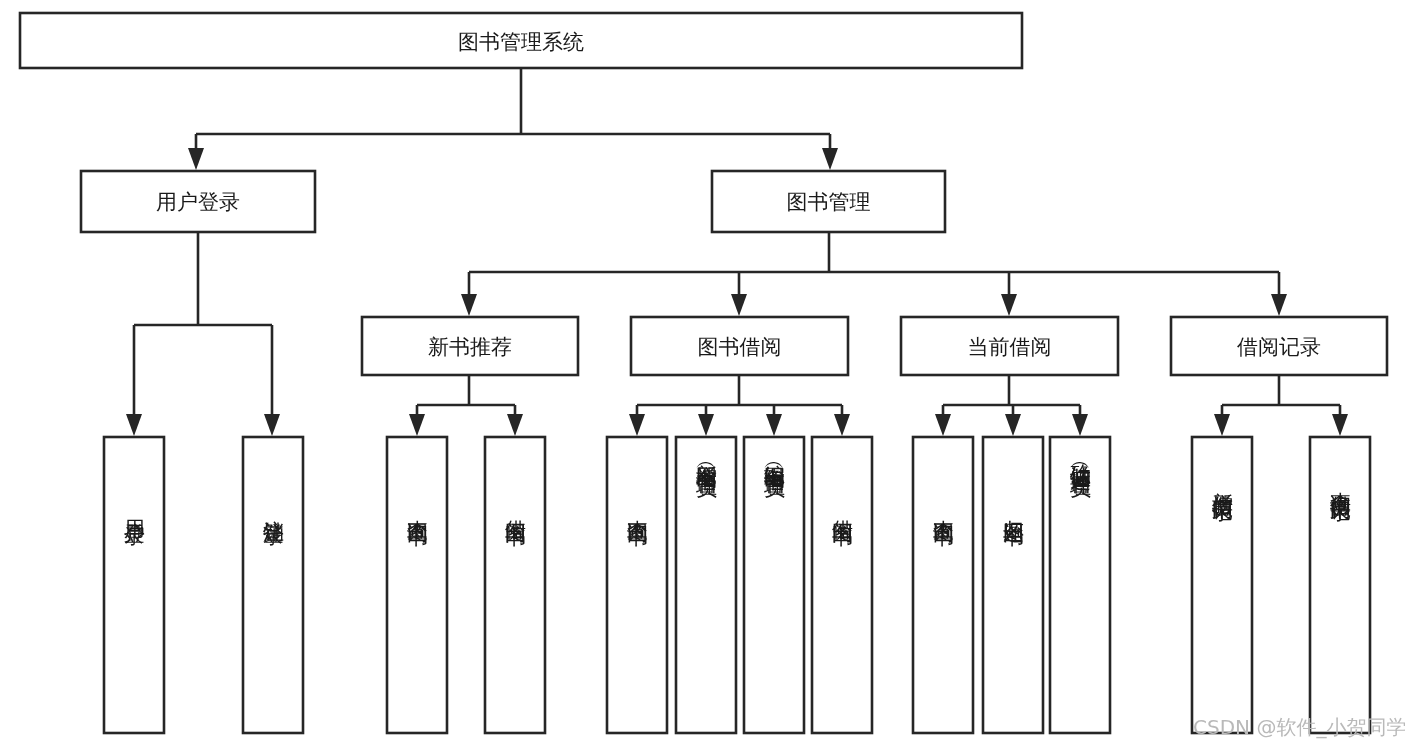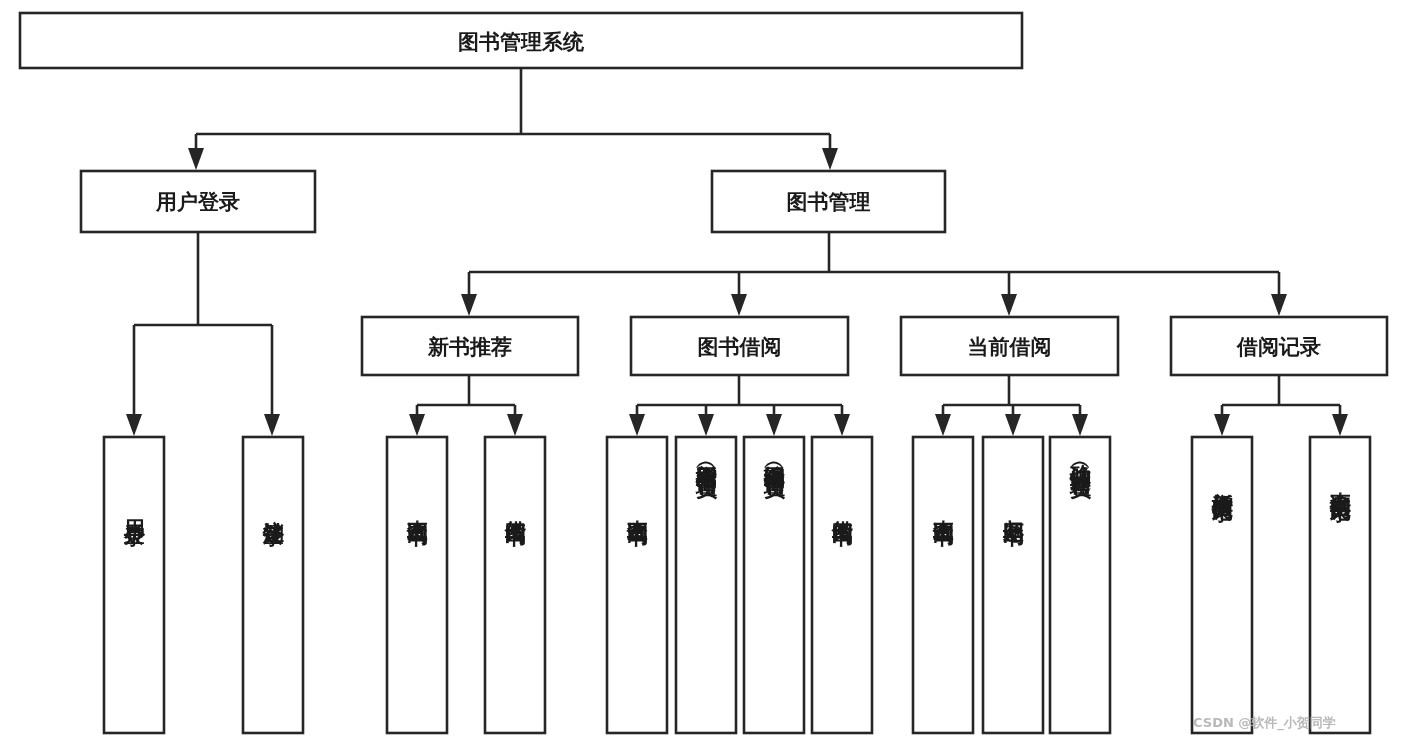--- a/index.html
+++ b/index.html
@@ -11,21 +11,20 @@
     width: 1405px;
     height: 747px;
     overflow: hidden;
     font-family: "DejaVu Sans", "Liberation Sans", sans-serif;
   }
   #diagram-root {
     position: relative;
     width: 1405px;
     height: 720px;
     background: #ffffff;
-    font-weight: bold;
   }
   svg.flow {
     position: absolute;
     left: 0;
     top: 0;
     width: 1405px;
     height: 747px;
   }
   .node-rect {
     fill: #ffffff;
@@ -63,21 +62,21 @@
     line-height: 1;
     letter-spacing: 2px;
     color: #1a1a1a;
     white-space: nowrap;
   }
   .watermark {
     position: absolute;
     left: 1193px;
     top: 714px;
     font-family: "DejaVu Sans", "Liberation Sans", sans-serif;
-    font-size: 13px;
+    font-size: 20px;
     color: #b9b9b9;
     white-space: nowrap;
     pointer-events: none;
   }
 </style>
 </head>
 <body>
 
 <div id="diagram-root">
 

